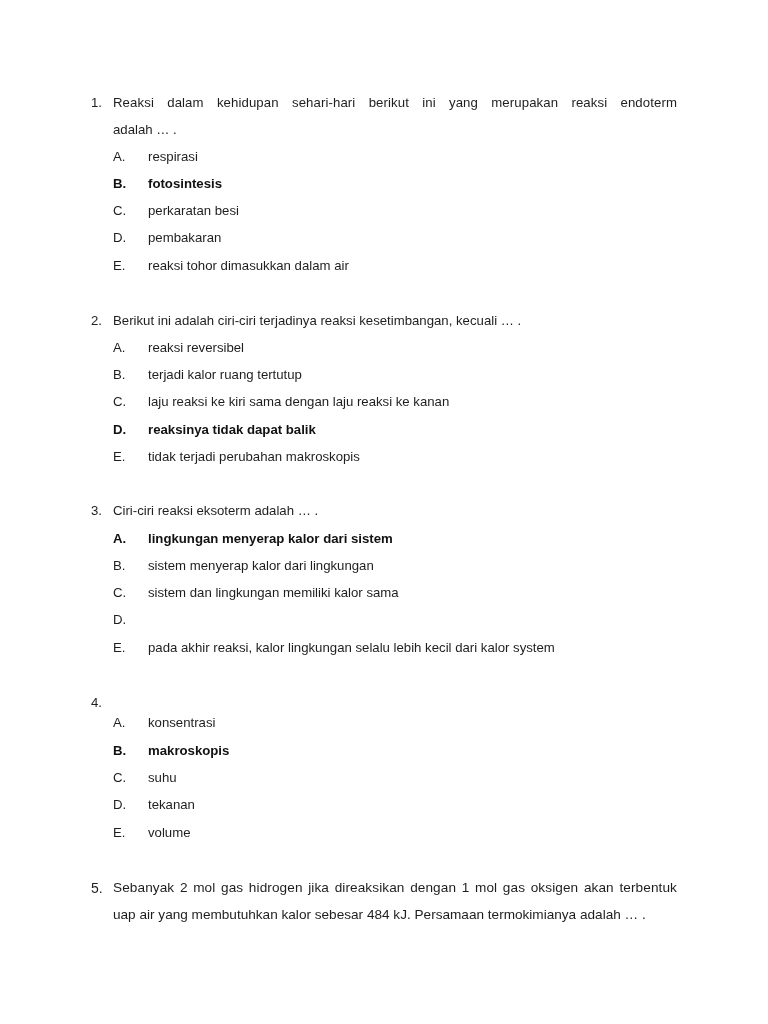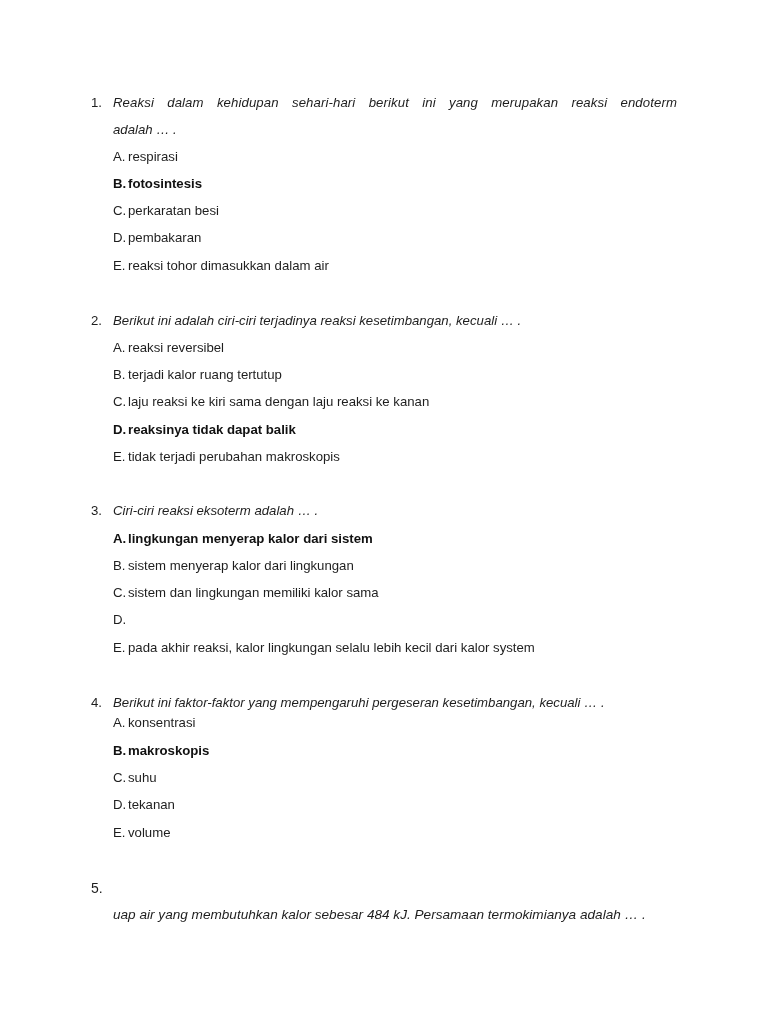--- a/index.html
+++ b/index.html
@@ -29,36 +29,35 @@
       height: 18px;
     }
     .qnum {
       position: absolute;
       left: 91px;
       width: 20px;
     }
     .qtext {
       position: absolute;
       left: 113px;
-      font-style: italic;
     }
     .qtext.justify {
       width: 564px;
       text-align: justify;
       text-align-last: justify;
       letter-spacing: 0.1px;
     }
     .opt-letter {
       position: absolute;
       left: 113px;
       width: 20px;
     }
     .opt-text {
       position: absolute;
-      left: 128px;
+      left: 148px;
     }
     .bold {
       font-weight: bold;
       color: #111111;
     }
     .q5num { font-size: 14px; }
     .q5 { font-size: 13.6px; }
   </style>
 </head>
 <body>
@@ -144,21 +143,20 @@
     </div>
     <div class="line" style="top:639px;left:0;width:768px;">
       <span class="opt-letter">E.</span>
       <span class="opt-text">pada akhir reaksi, kalor lingkungan selalu lebih kecil dari kalor system</span>
     </div>
   </div>
 
   <div>
     <div class="line" style="top:694px;left:0;width:768px;">
       <span class="qnum">4.</span>
-      <span class="qtext">Berikut ini faktor-faktor yang mempengaruhi pergeseran kesetimbangan, kecuali … .</span>
     </div>
     <div class="line" style="top:714px;left:0;width:768px;">
       <span class="opt-letter">A.</span>
       <span class="opt-text">konsentrasi</span>
     </div>
     <div class="line bold" style="top:742px;left:0;width:768px;">
       <span class="opt-letter">B.</span>
       <span class="opt-text">makroskopis</span>
     </div>
     <div class="line" style="top:769px;left:0;width:768px;">
@@ -171,19 +169,20 @@
     </div>
     <div class="line" style="top:824px;left:0;width:768px;">
       <span class="opt-letter">E.</span>
       <span class="opt-text">volume</span>
     </div>
   </div>
 
   <div>
     <div class="line q5" style="top:879px;left:0;width:768px;">
       <span class="qnum q5num">5.</span>
+      <span class="qtext justify">Sebanyak 2 mol gas hidrogen jika direaksikan dengan 1 mol gas oksigen akan terbentuk</span>
     </div>
     <div class="line q5" style="top:906px;left:0;width:768px;">
       <span class="qtext">uap air yang membutuhkan kalor sebesar 484 kJ. Persamaan termokimianya adalah … .</span>
     </div>
   </div>
 
 </div>
 
 </body></html>

